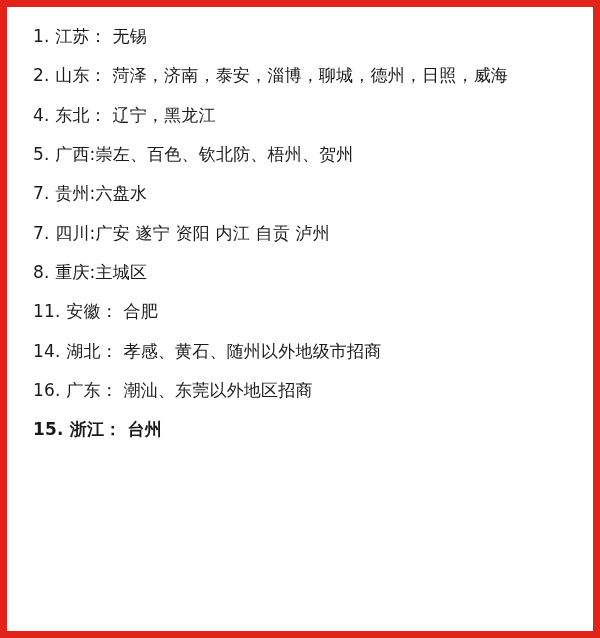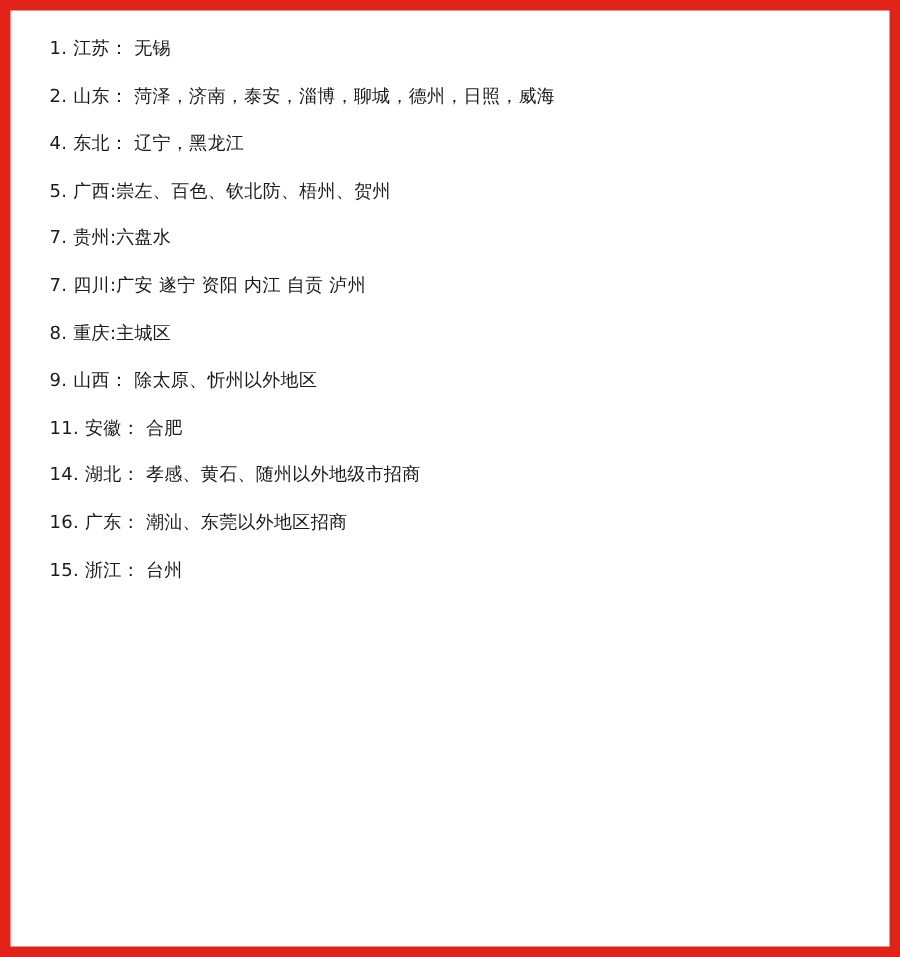--- a/index.html
+++ b/index.html
@@ -19,42 +19,42 @@
     height: 638px;
     background: #ffffff;
     border: 7px solid #e2231a;
     padding: 16px 18px 10px 26px;
   }
   .list {
     display: block;
   }
   .item {
     color: #1a1a1a;
-    font-size: 12px;
+    font-size: 17px;
     line-height: 1.55;
     letter-spacing: 0.2px;
     margin: 0 0 13px 0;
     white-space: normal;
     word-break: break-word;
   }
   .item:last-child {
     margin-bottom: 16px;
+    font-weight: bold;
   }
 </style>
 </head>
 <body>
 
 <div class="page">
   <div class="list">
     <p class="item">1. 江苏： 无锡</p>
     <p class="item">2. 山东： 菏泽，济南，泰安，淄博，聊城，德州，日照，威海</p>
     <p class="item">4. 东北： 辽宁，黑龙江</p>
     <p class="item">5. 广西:崇左、百色、钦北防、梧州、贺州</p>
     <p class="item">7. 贵州:六盘水</p>
     <p class="item">7. 四川:广安 遂宁 资阳 内江 自贡 泸州</p>
     <p class="item">8. 重庆:主城区</p>
-    <p class="item">9. 山西： 除太原、忻州以外地区</p>
     <p class="item">11. 安徽： 合肥</p>
     <p class="item">14. 湖北： 孝感、黄石、随州以外地级市招商</p>
     <p class="item">16. 广东： 潮汕、东莞以外地区招商</p>
     <p class="item">15. 浙江： 台州</p>
   </div>
 </div>
 
 </body></html>

